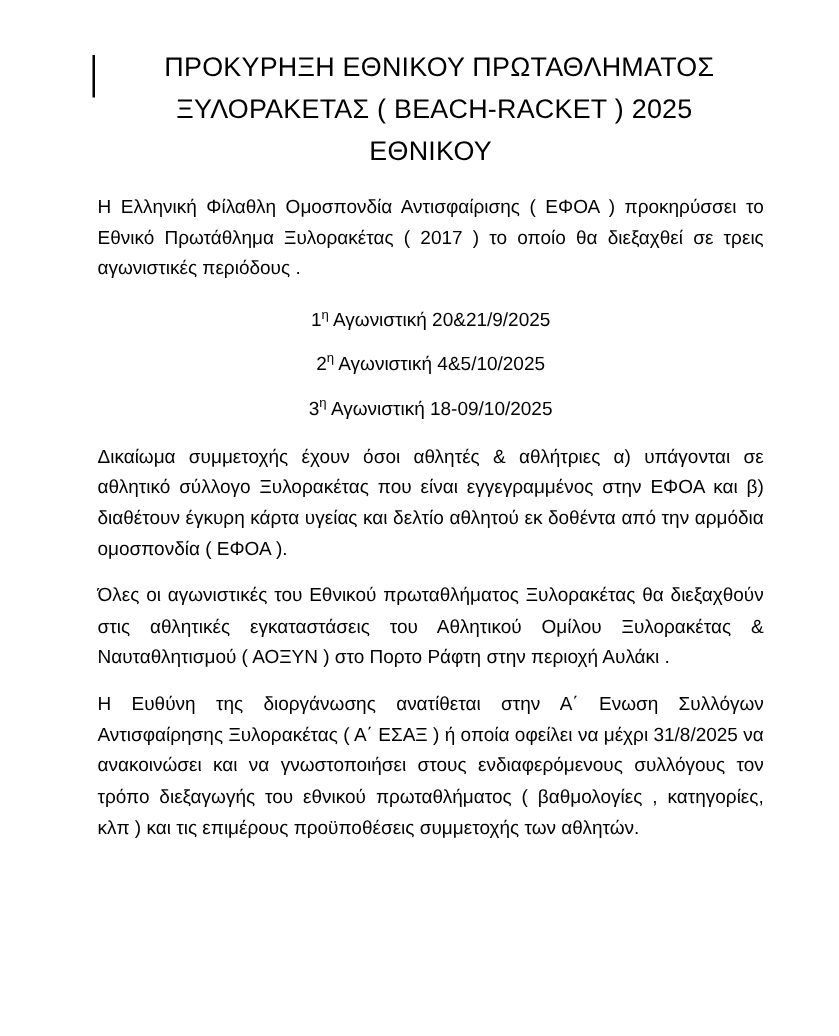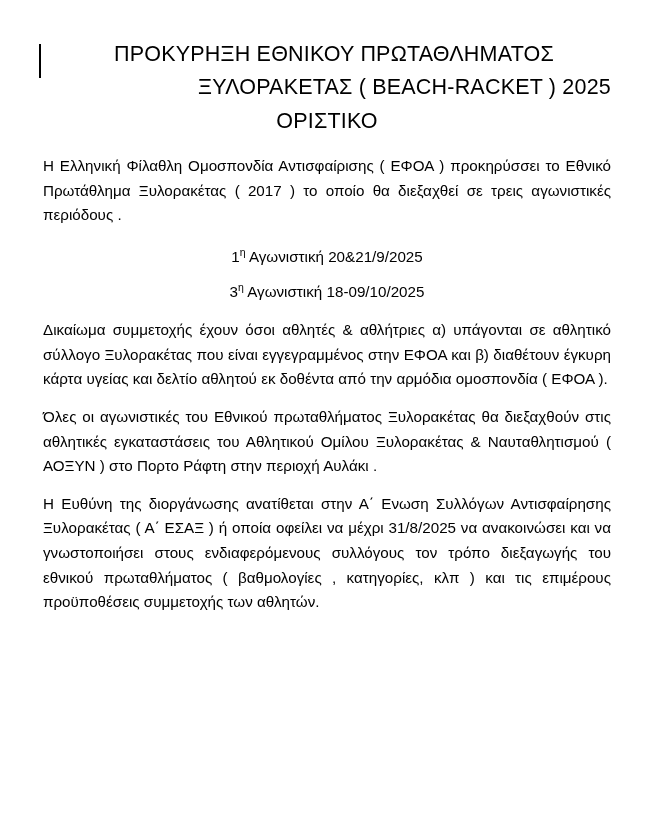--- a/index.html
+++ b/index.html
@@ -12,21 +12,21 @@
     background: #ffffff;
     font-family: "Liberation Sans", sans-serif;
     color: #000000;
     overflow: hidden;
   }
   .page {
     position: relative;
     width: 671px;
     height: 829px;
     box-sizing: border-box;
-    padding: 38px 60px 10px 43px;
+    padding: 38px 60px 10px 78px;
   }
   .title-block {
     position: relative;
     margin-bottom: 16px;
   }
   .title-bar {
     position: absolute;
     left: -4px;
     top: 6px;
     width: 2px;
@@ -38,21 +38,20 @@
     font-size: 21.5px;
     line-height: 1.55;
     letter-spacing: 0.2px;
     white-space: nowrap;
   }
   .title-line-1 {
     padding-left: 14px;
   }
   .title-line-2 {
     padding-left: 6px;
-    text-align: right;
   }
   .title-line-3 {
     padding-left: 0px;
   }
   p.para {
     font-size: 15.2px;
     line-height: 1.62;
     text-align: justify;
     text-justify: inter-word;
     margin: 0 0 13px 0;
@@ -78,29 +77,30 @@
 </style>
 </head>
 <body>
 
 <div class="page">
 
   <div class="title-block">
     <div class="title-bar"></div>
     <div class="title-line title-line-1">ΠΡΟΚΥΡΗΞΗ ΕΘΝΙΚΟΥ ΠΡΩΤΑΘΛΗΜΑΤΟΣ</div>
     <div class="title-line title-line-2">ΞΥΛΟΡΑΚΕΤΑΣ  ( BEACH-RACKET ) 2025</div>
-    <div class="title-line title-line-3">ΟΡΙΣΤΙΚΟ</div>
+    <div class="title-line title-line-3">ΕΘΝΙΚΟΥ</div>
   </div>
 
   <p class="para">Η Ελληνική Φίλαθλη Ομοσπονδία Αντισφαίρισης ( ΕΦΟΑ ) προκηρύσσει το Εθνικό Πρωτάθλημα Ξυλορακέτας ( 2017 ) το οποίο θα διεξαχθεί σε τρεις αγωνιστικές περιόδους .</p>
 
   <div class="spacer-before-list"></div>
 
   <p class="para round"><span>1</span><span class="sup">η</span><span> Αγωνιστική  20&amp;21/9/2025</span></p>
 
+  <p class="para round"><span>2</span><span class="sup">η</span><span> Αγωνιστική  4&amp;5/10/2025</span></p>
 
   <p class="para round"><span>3</span><span class="sup">η</span><span> Αγωνιστική  18-09/10/2025</span></p>
 
   <div class="spacer-small"></div>
 
   <p class="para">Δικαίωμα συμμετοχής έχουν όσοι αθλητές &amp; αθλήτριες α) υπάγονται σε αθλητικό σύλλογο Ξυλορακέτας που είναι εγγεγραμμένος στην ΕΦΟΑ και β) διαθέτουν έγκυρη κάρτα υγείας και δελτίο αθλητού εκ δοθέντα από την αρμόδια ομοσπονδία ( ΕΦΟΑ ).</p>
 
   <p class="para">Όλες οι αγωνιστικές του Εθνικού πρωταθλήματος Ξυλορακέτας θα διεξαχθούν στις αθλητικές εγκαταστάσεις του Αθλητικού Ομίλου Ξυλορακέτας &amp; Ναυταθλητισμού ( ΑΟΞΥΝ ) στο Πορτο Ράφτη στην περιοχή Αυλάκι .</p>
 
   <p class="para">Η Ευθύνη της διοργάνωσης ανατίθεται στην Α΄ Ενωση Συλλόγων Αντισφαίρησης Ξυλορακέτας  ( Α΄ ΕΣΑΞ ) ή οποία οφείλει να μέχρι 31/8/2025 να ανακοινώσει και να γνωστοποιήσει στους ενδιαφερόμενους συλλόγους τον τρόπο διεξαγωγής του εθνικού πρωταθλήματος ( βαθμολογίες , κατηγορίες, κλπ ) και τις επιμέρους προϋποθέσεις συμμετοχής των αθλητών.</p>

